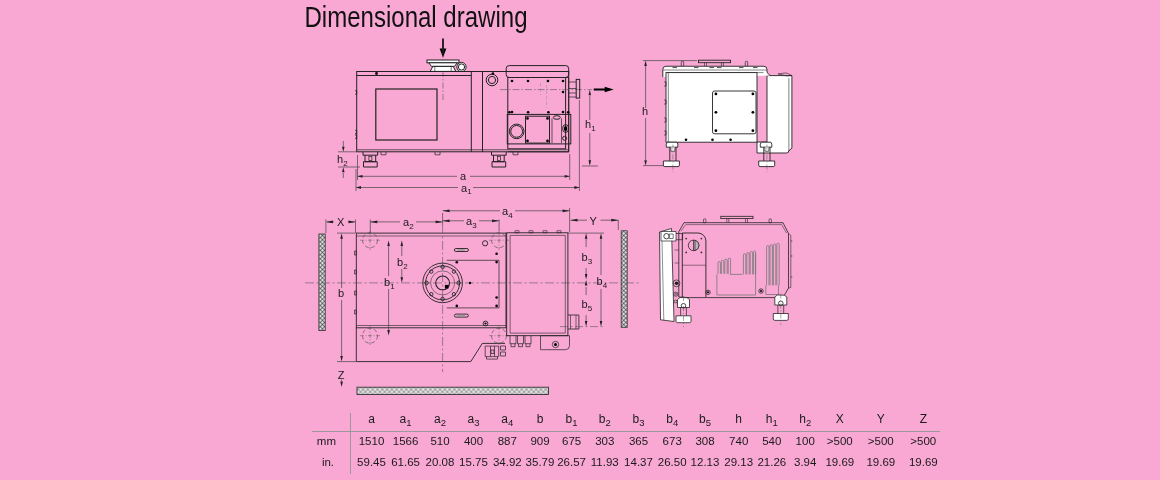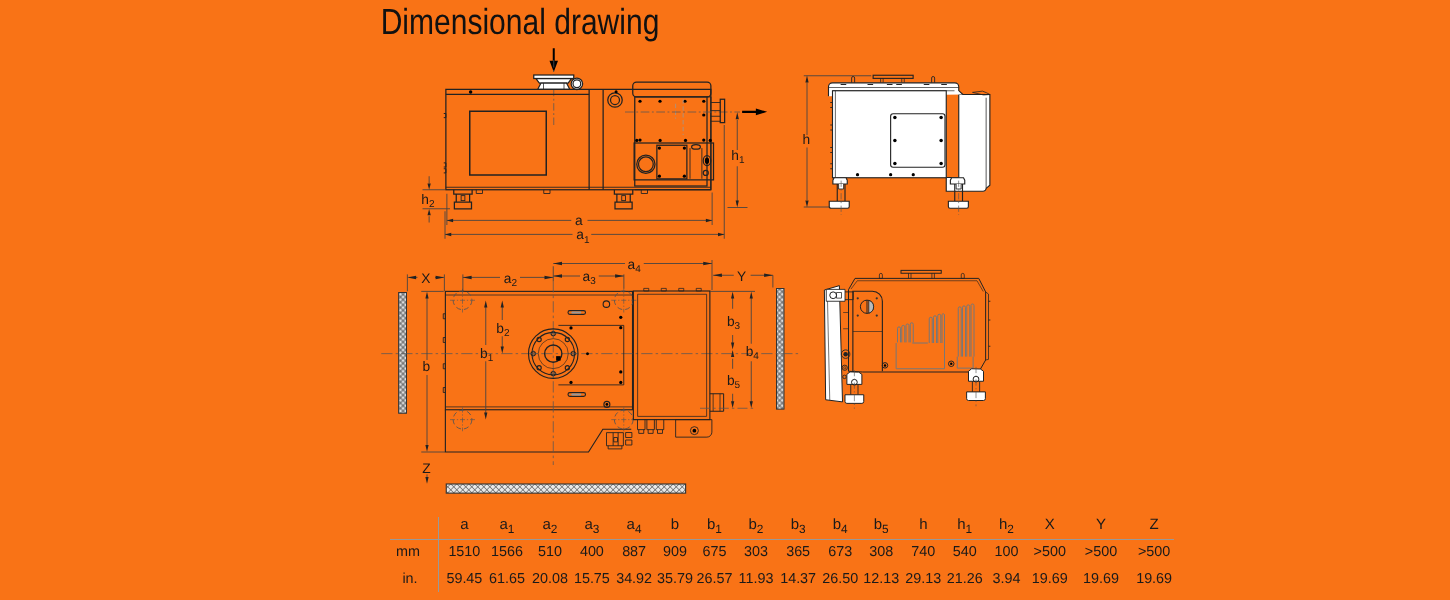--- a/index.html
+++ b/index.html
@@ -1,16 +1,16 @@
 <!DOCTYPE html>
 <html><head>
 <meta charset="utf-8">
 <style>
 html,body{margin:0;padding:0;background:#fff;}
-#page{position:relative;width:1160px;height:480px;background:#f97316;font-family:"Liberation Sans",sans-serif;overflow:hidden;}
+#page{position:relative;width:1160px;height:480px;background:#f9a8d4;font-family:"Liberation Sans",sans-serif;overflow:hidden;}
 svg{position:absolute;left:0;top:0;}
 text{stroke:none;}
 .lbl{font-family:"Liberation Sans",sans-serif;font-size:11px;fill:#1a1a1a;}
 .sub{font-size:8px;}
 </style>
 </head>
 <body>
 <div id="page">
 <svg width="1160" height="480" viewBox="0 0 1160 480">
 <defs>

